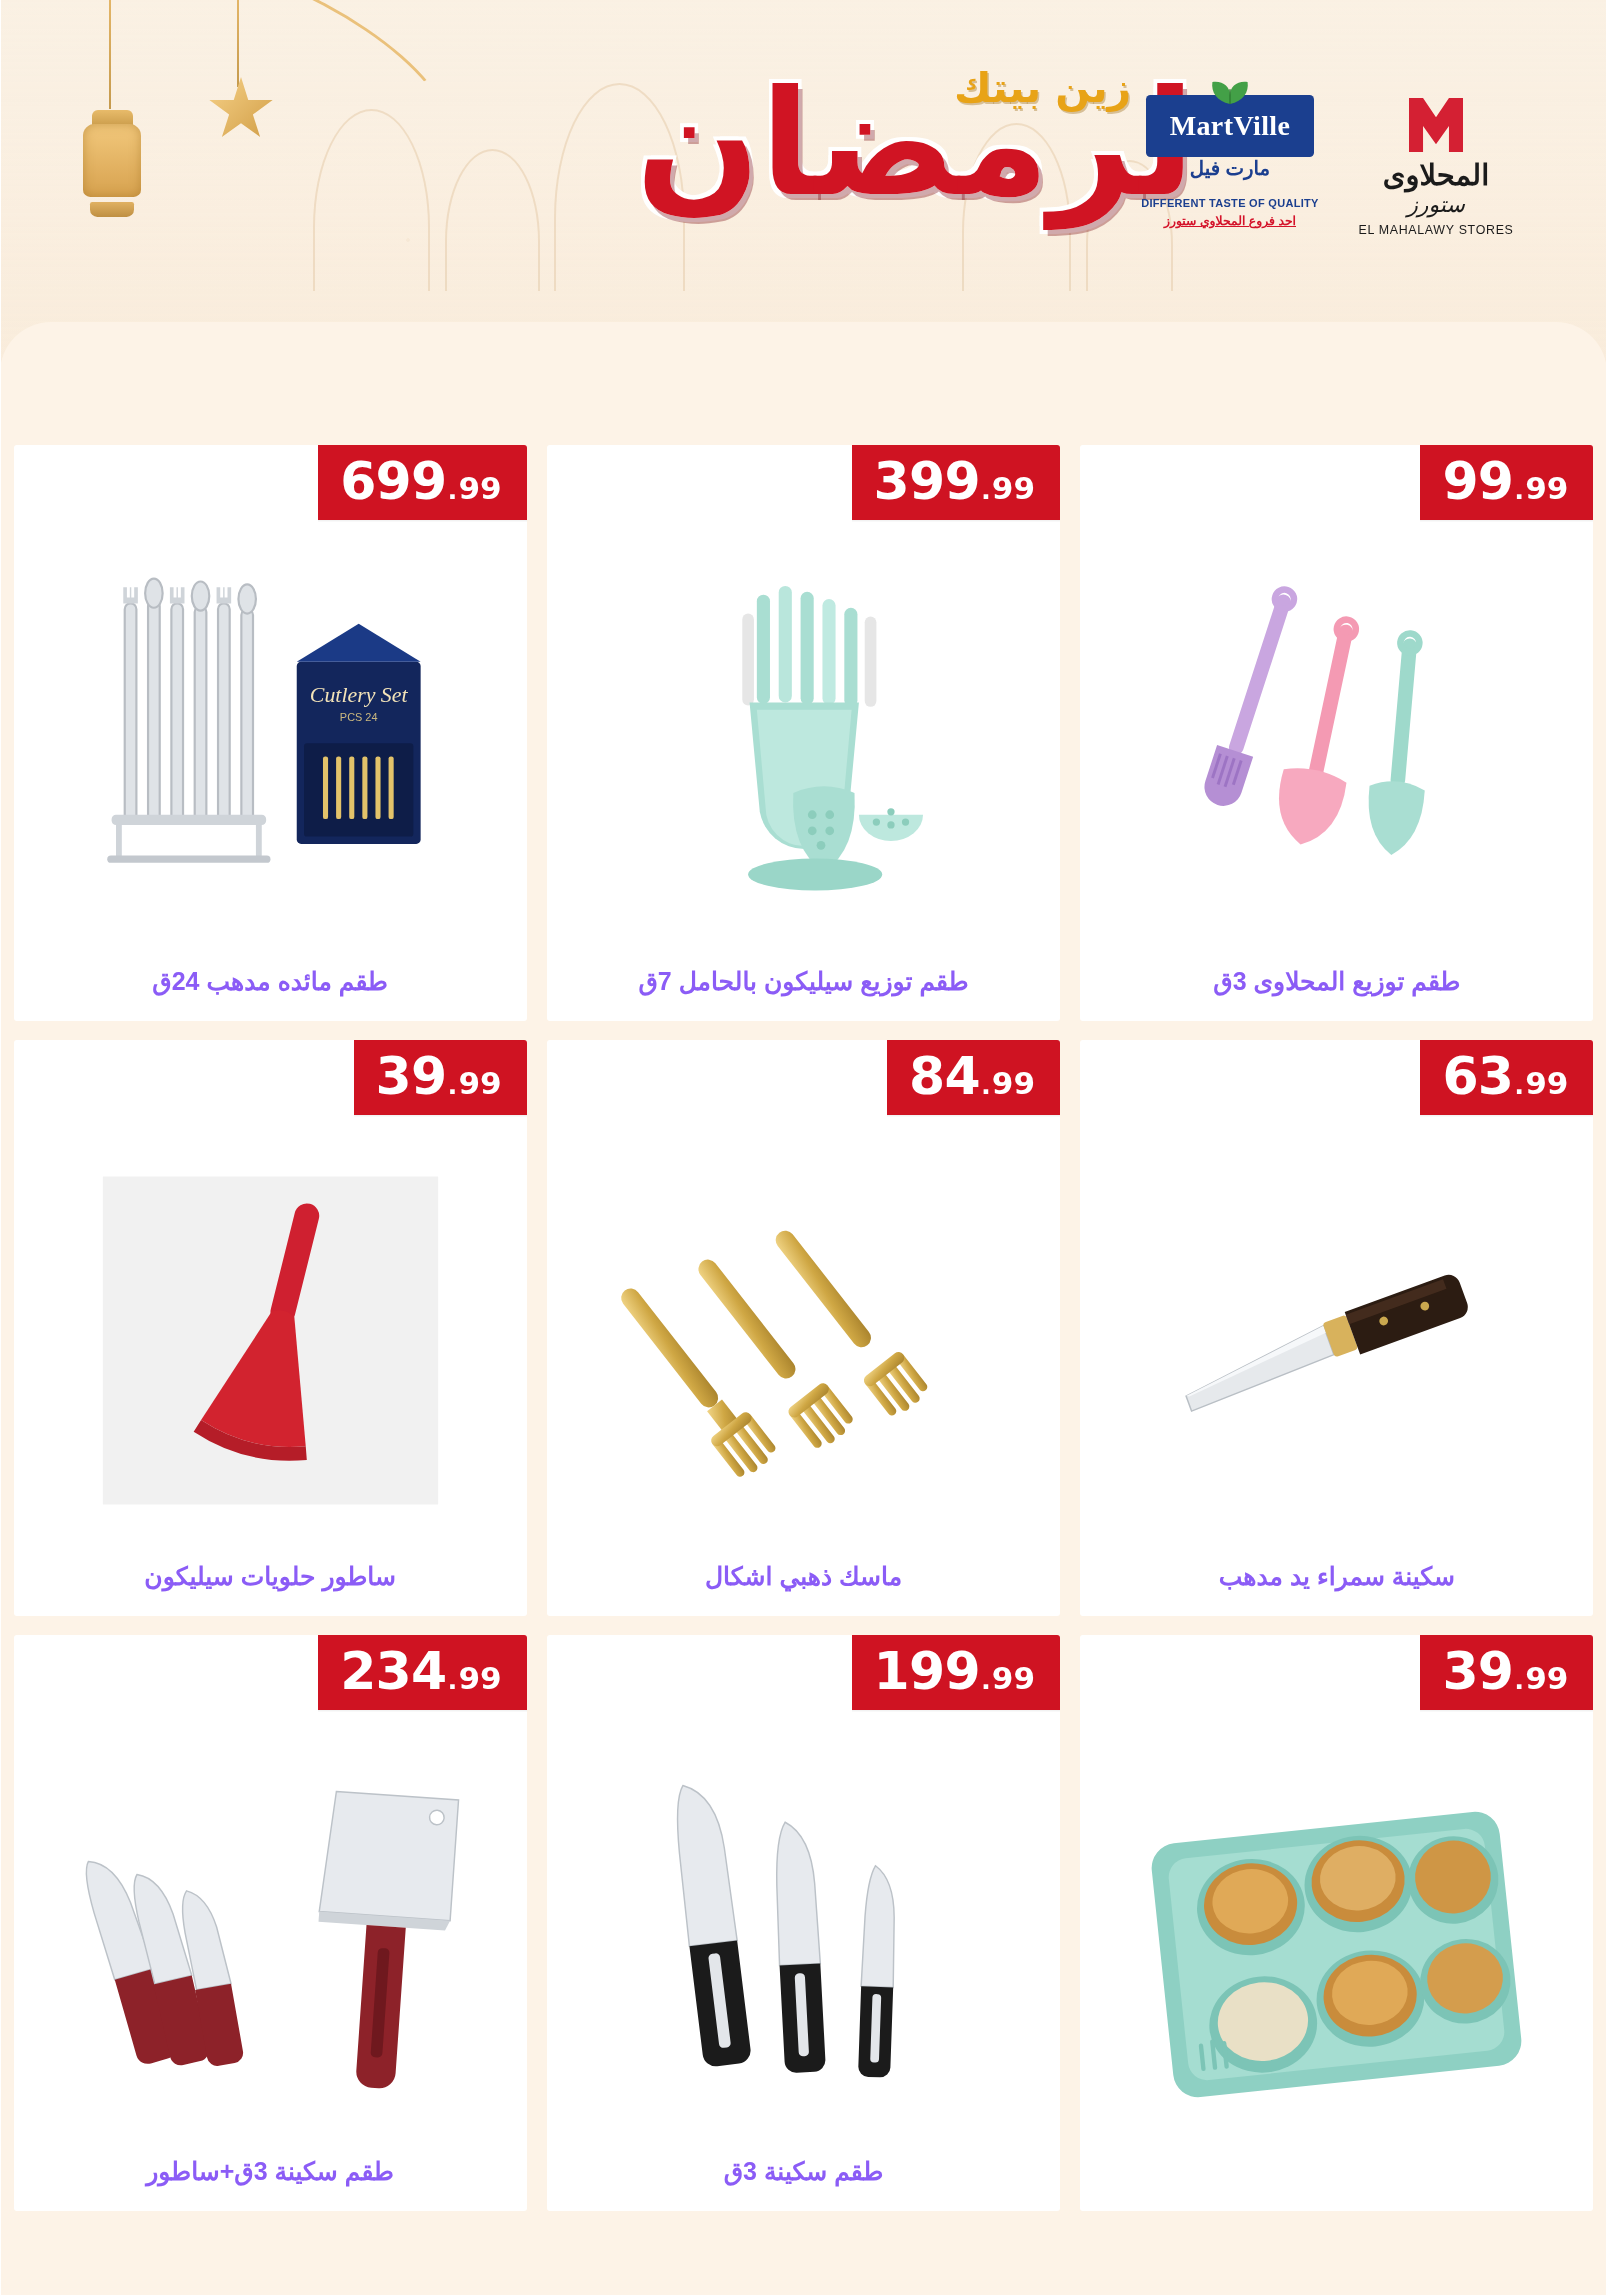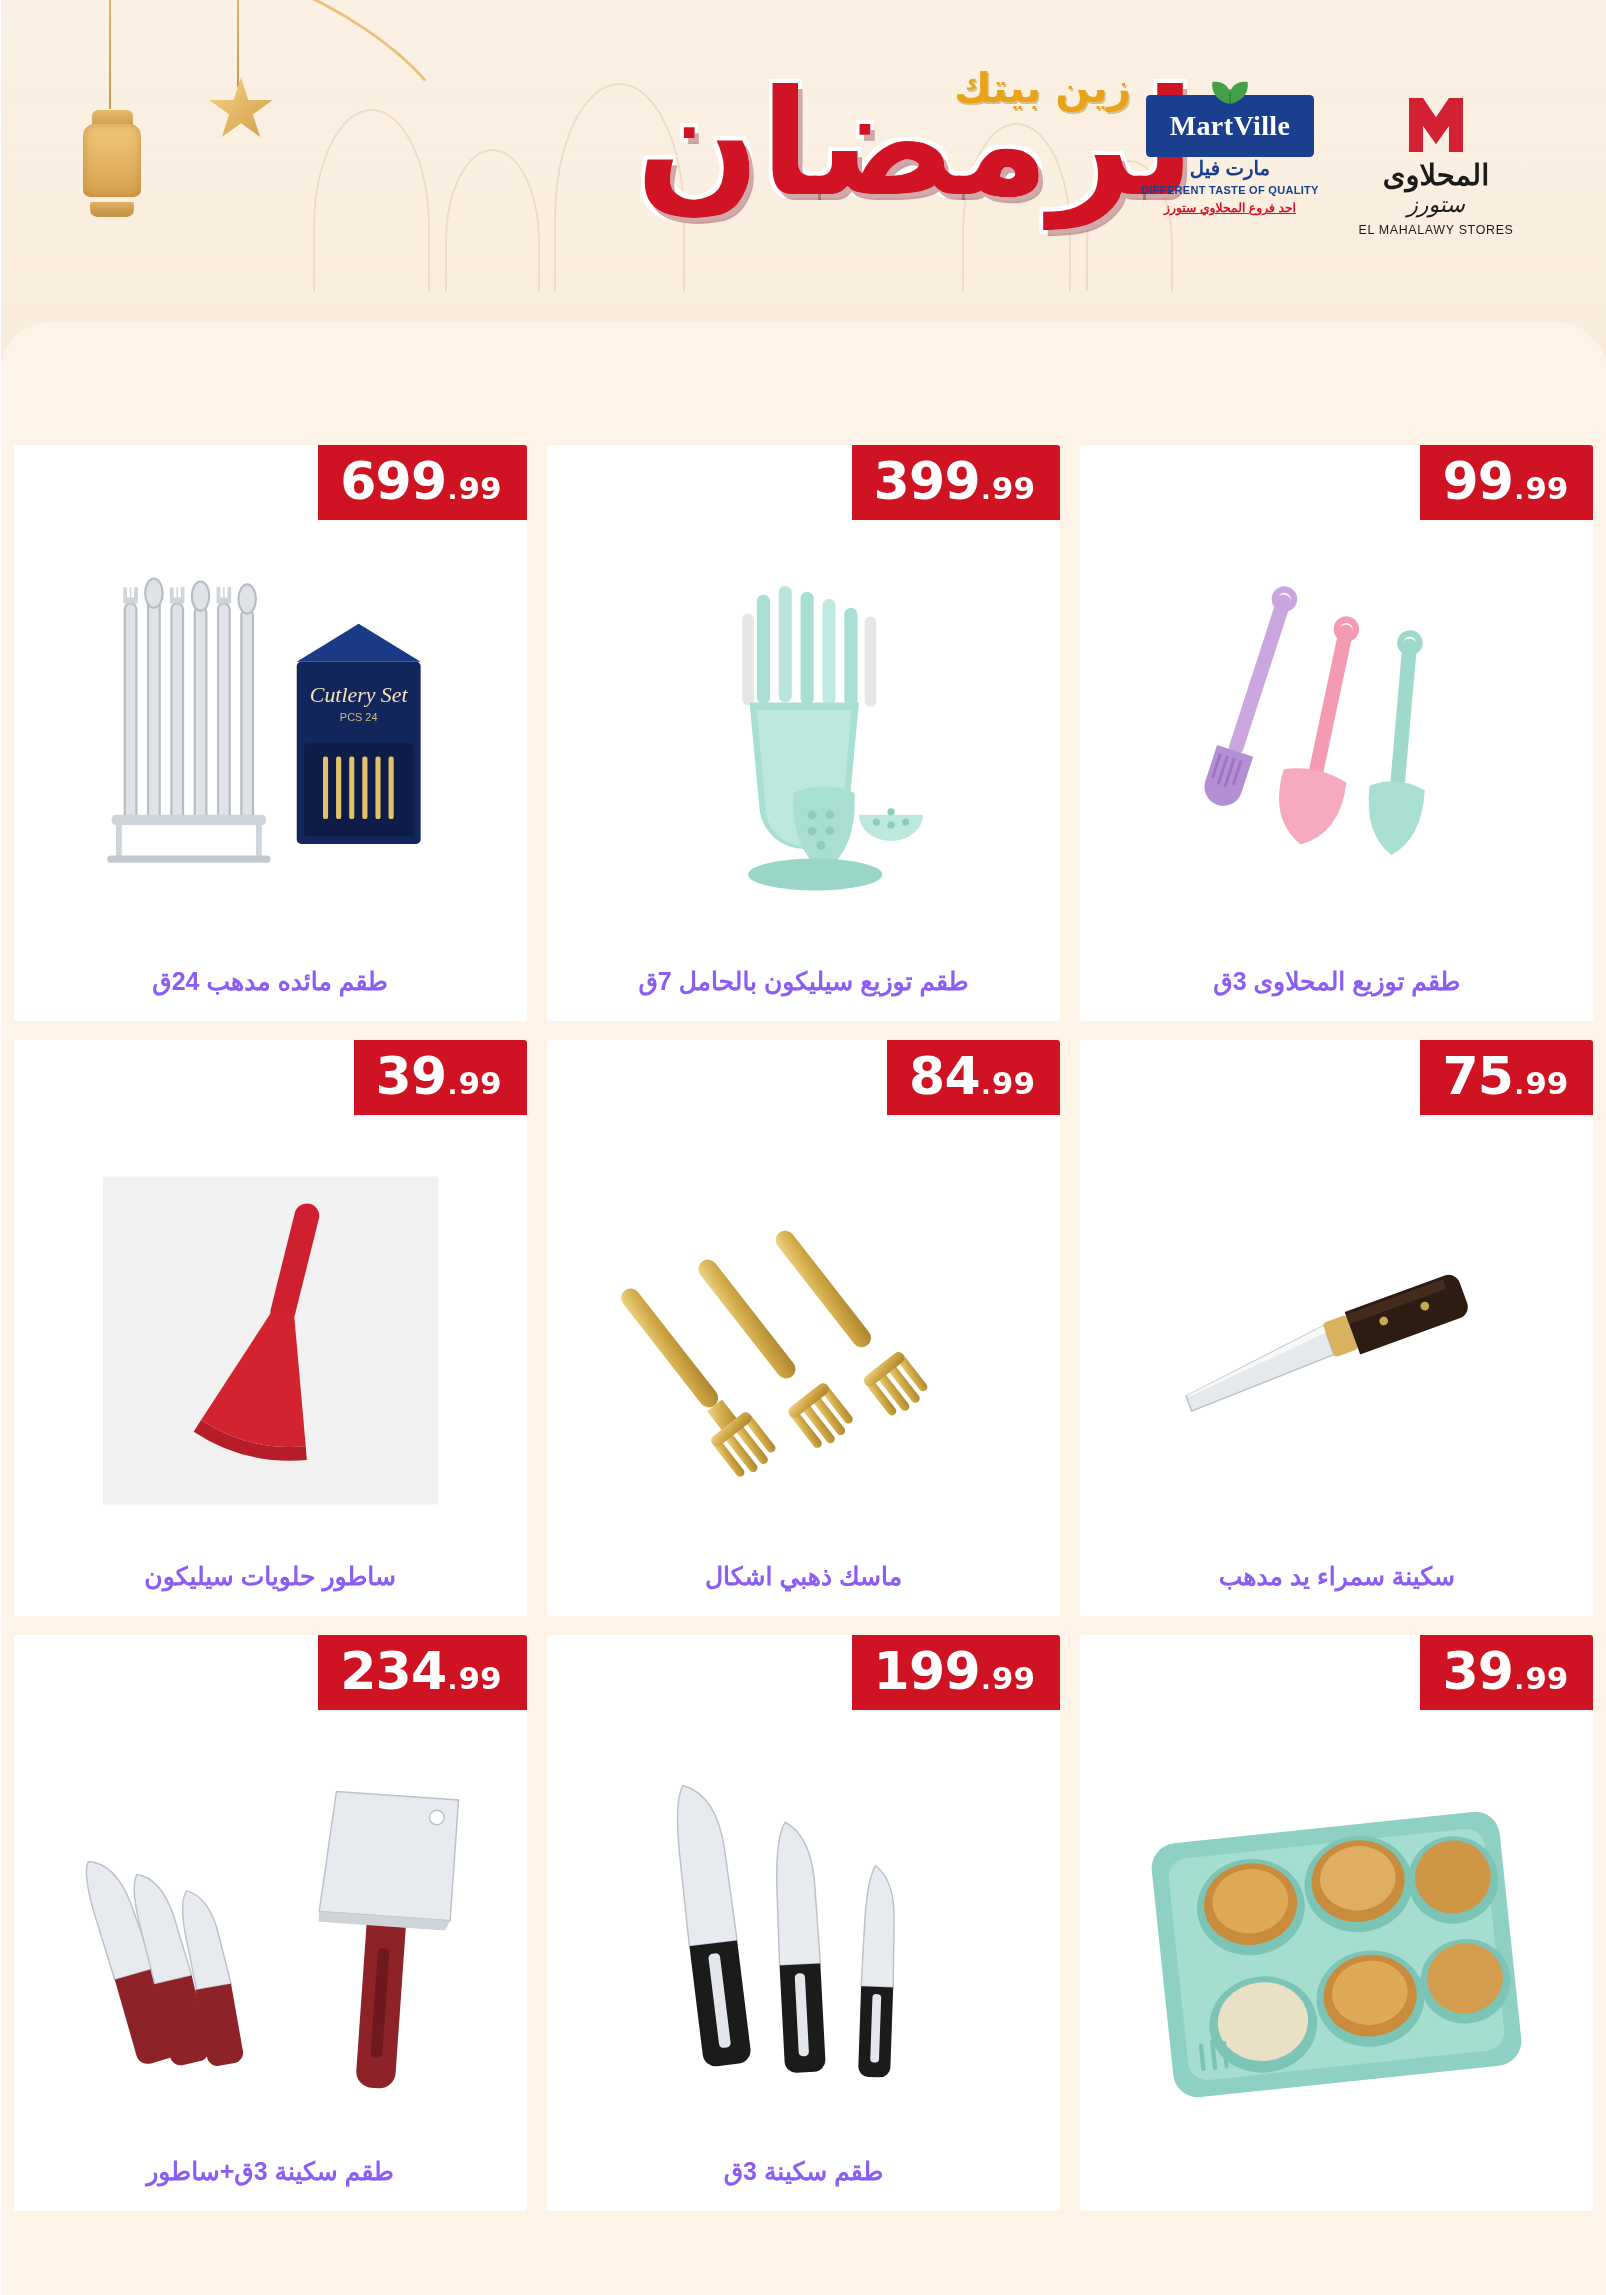--- a/index.html
+++ b/index.html
@@ -77,21 +77,21 @@
     transform: translateX(-50%);
     width: 44px; height: 25px;
   }
   .mv-sub1 {
     margin-top: 0;
     color: #1b3f8f;
     font-size: 19.7px;
     font-weight: bold;
   }
   .mv-sub2 {
-    margin-top: 4px;
+    margin-top: 17px;
     color: #1b3f8f;
     font-size: 11px;
     font-weight: bold;
     letter-spacing: 0.3px;
   }
   .mv-sub3 {
     margin-top: 4.4px;
     color: #d4132a;
     font-size: 12.4px;
     font-weight: bold;
@@ -485,21 +485,21 @@
             <text x="381" y="202" text-anchor="middle" fill="#cbb87f" font-family="Liberation Sans, sans-serif" font-size="15">24 PCS</text>
           </g>
         </svg>
       </div>
     </div>
     <div class="product-name">طقم مائده مدهب 24ق</div>
   </div>
 
   <div class="card">
     <div class="price-tag">
-      <span class="price-int">75</span>
+      <span class="price-int">63</span>
       <span class="price-dot">.</span>
       <span class="price-dec">99</span>
     </div>
     <div class="product-art">
       <div class="art">
         <svg viewBox="0 0 520 470" width="379" height="343">
           <g transform="rotate(-20 260 235)">
             <path d="M40 236 l210 -26 v42 l-210 6 Z" fill="#e6e9ec" stroke="#b9bfc5" stroke-width="2"></path>
             <path d="M40 236 l210 -26 l0 10 l-206 18 Z" fill="#f6f8fa"></path>
             <rect x="250" y="206" width="34" height="50" rx="5" fill="#d8b25c"></rect>

